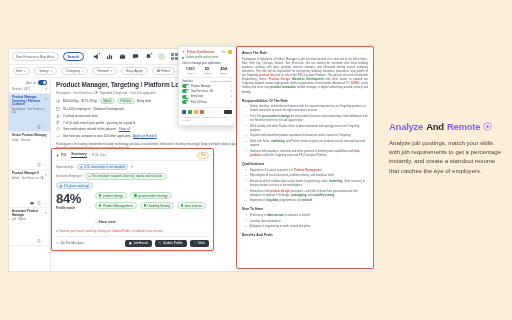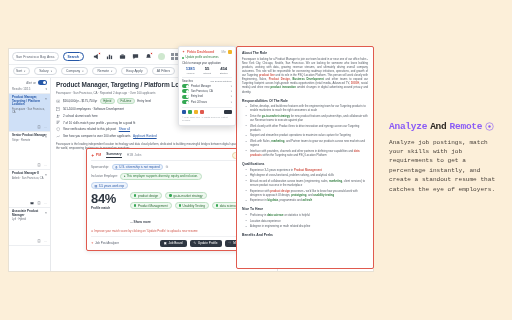--- a/index.html
+++ b/index.html
@@ -126,21 +126,20 @@
   
   .match-panel {
     position: absolute; left: 42px; top: 99px;
     width: 163px;
     background: #ffffff;
     border: 1.2px solid #e05a4e;
     border-radius: 2px;
     padding: 3px 4px 3px 4px;
     box-shadow: 0 1px 4px rgba(0,0,0,.10);
     z-index: 5;
-    margin-left: 35px;
   }
   .mp-tabs { display:flex; align-items:center; gap:5px; border-bottom:.6px solid #eceef1; padding-bottom:1.5px; }
   .mp-logo { font-size:3.6px; font-weight:bold; color:#e05a4e; display:flex; align-items:center; gap:1.5px;}
   .mp-logo .spark { color:#e05a4e; font-size:4px; }
   .mp-tab { font-size:3.4px; color:#8b919b; }
   .mp-tab.sel { color:#2f3742; font-weight:bold; border-bottom:1px solid #2f3742; padding-bottom:1px; }
   .mp-pro {
     margin-left:auto; font-size:3px; color:#b08a3a;
     border:.5px solid #e4d3a8; border-radius:5px; padding:.3px 2.5px; background:#fdf6e3;
   }
@@ -221,21 +220,21 @@
     width:7px; height:4px; border-radius:2px; background:#34a853; position:relative; flex:none;
   }
   .sw-sm::after{content:'';position:absolute;right:.5px;top:.5px;width:3px;height:3px;border-radius:50%;background:#fff;}
   .ext-li .txt { font-size:2.6px; color:#3d4450; }
   .ext-li .cx { margin-left:auto; font-size:2.6px; color:#a3a8af; }
   .ext-tools { display:flex; align-items:center; gap:2px; margin-top:2.5px; padding-top:2px; border-top:.5px solid #eceef1; }
   .ext-tools .tb { width:4px;height:4px;border-radius:1px; }
   .ext-foot { font-size:2.2px; color:#a3a8af; margin-top:2px; line-height:1.35; }
 
   
-  .promo { position:absolute; left:389px; top:122px; width:115px;font-family:Liberation Mono, monospace; }
+  .promo { position:absolute; left:389px; top:122px; width:115px; }
   .promo-h {
     font-size:9.5px; font-weight:bold; letter-spacing:-.25px;
     display:flex; align-items:center; gap:3px; line-height:1;
   }
   .promo-h .a { color:#8b5cf6; }
   .promo-h .b { color:#2f2a26; }
   .promo-h .c { color:#8b5cf6; }
   .promo-ic { width:9px; height:9px; flex:none; }
   .promo-p { margin-top:6px; font-size:6.1px; color:#4a433c; line-height:1.55; }
 

